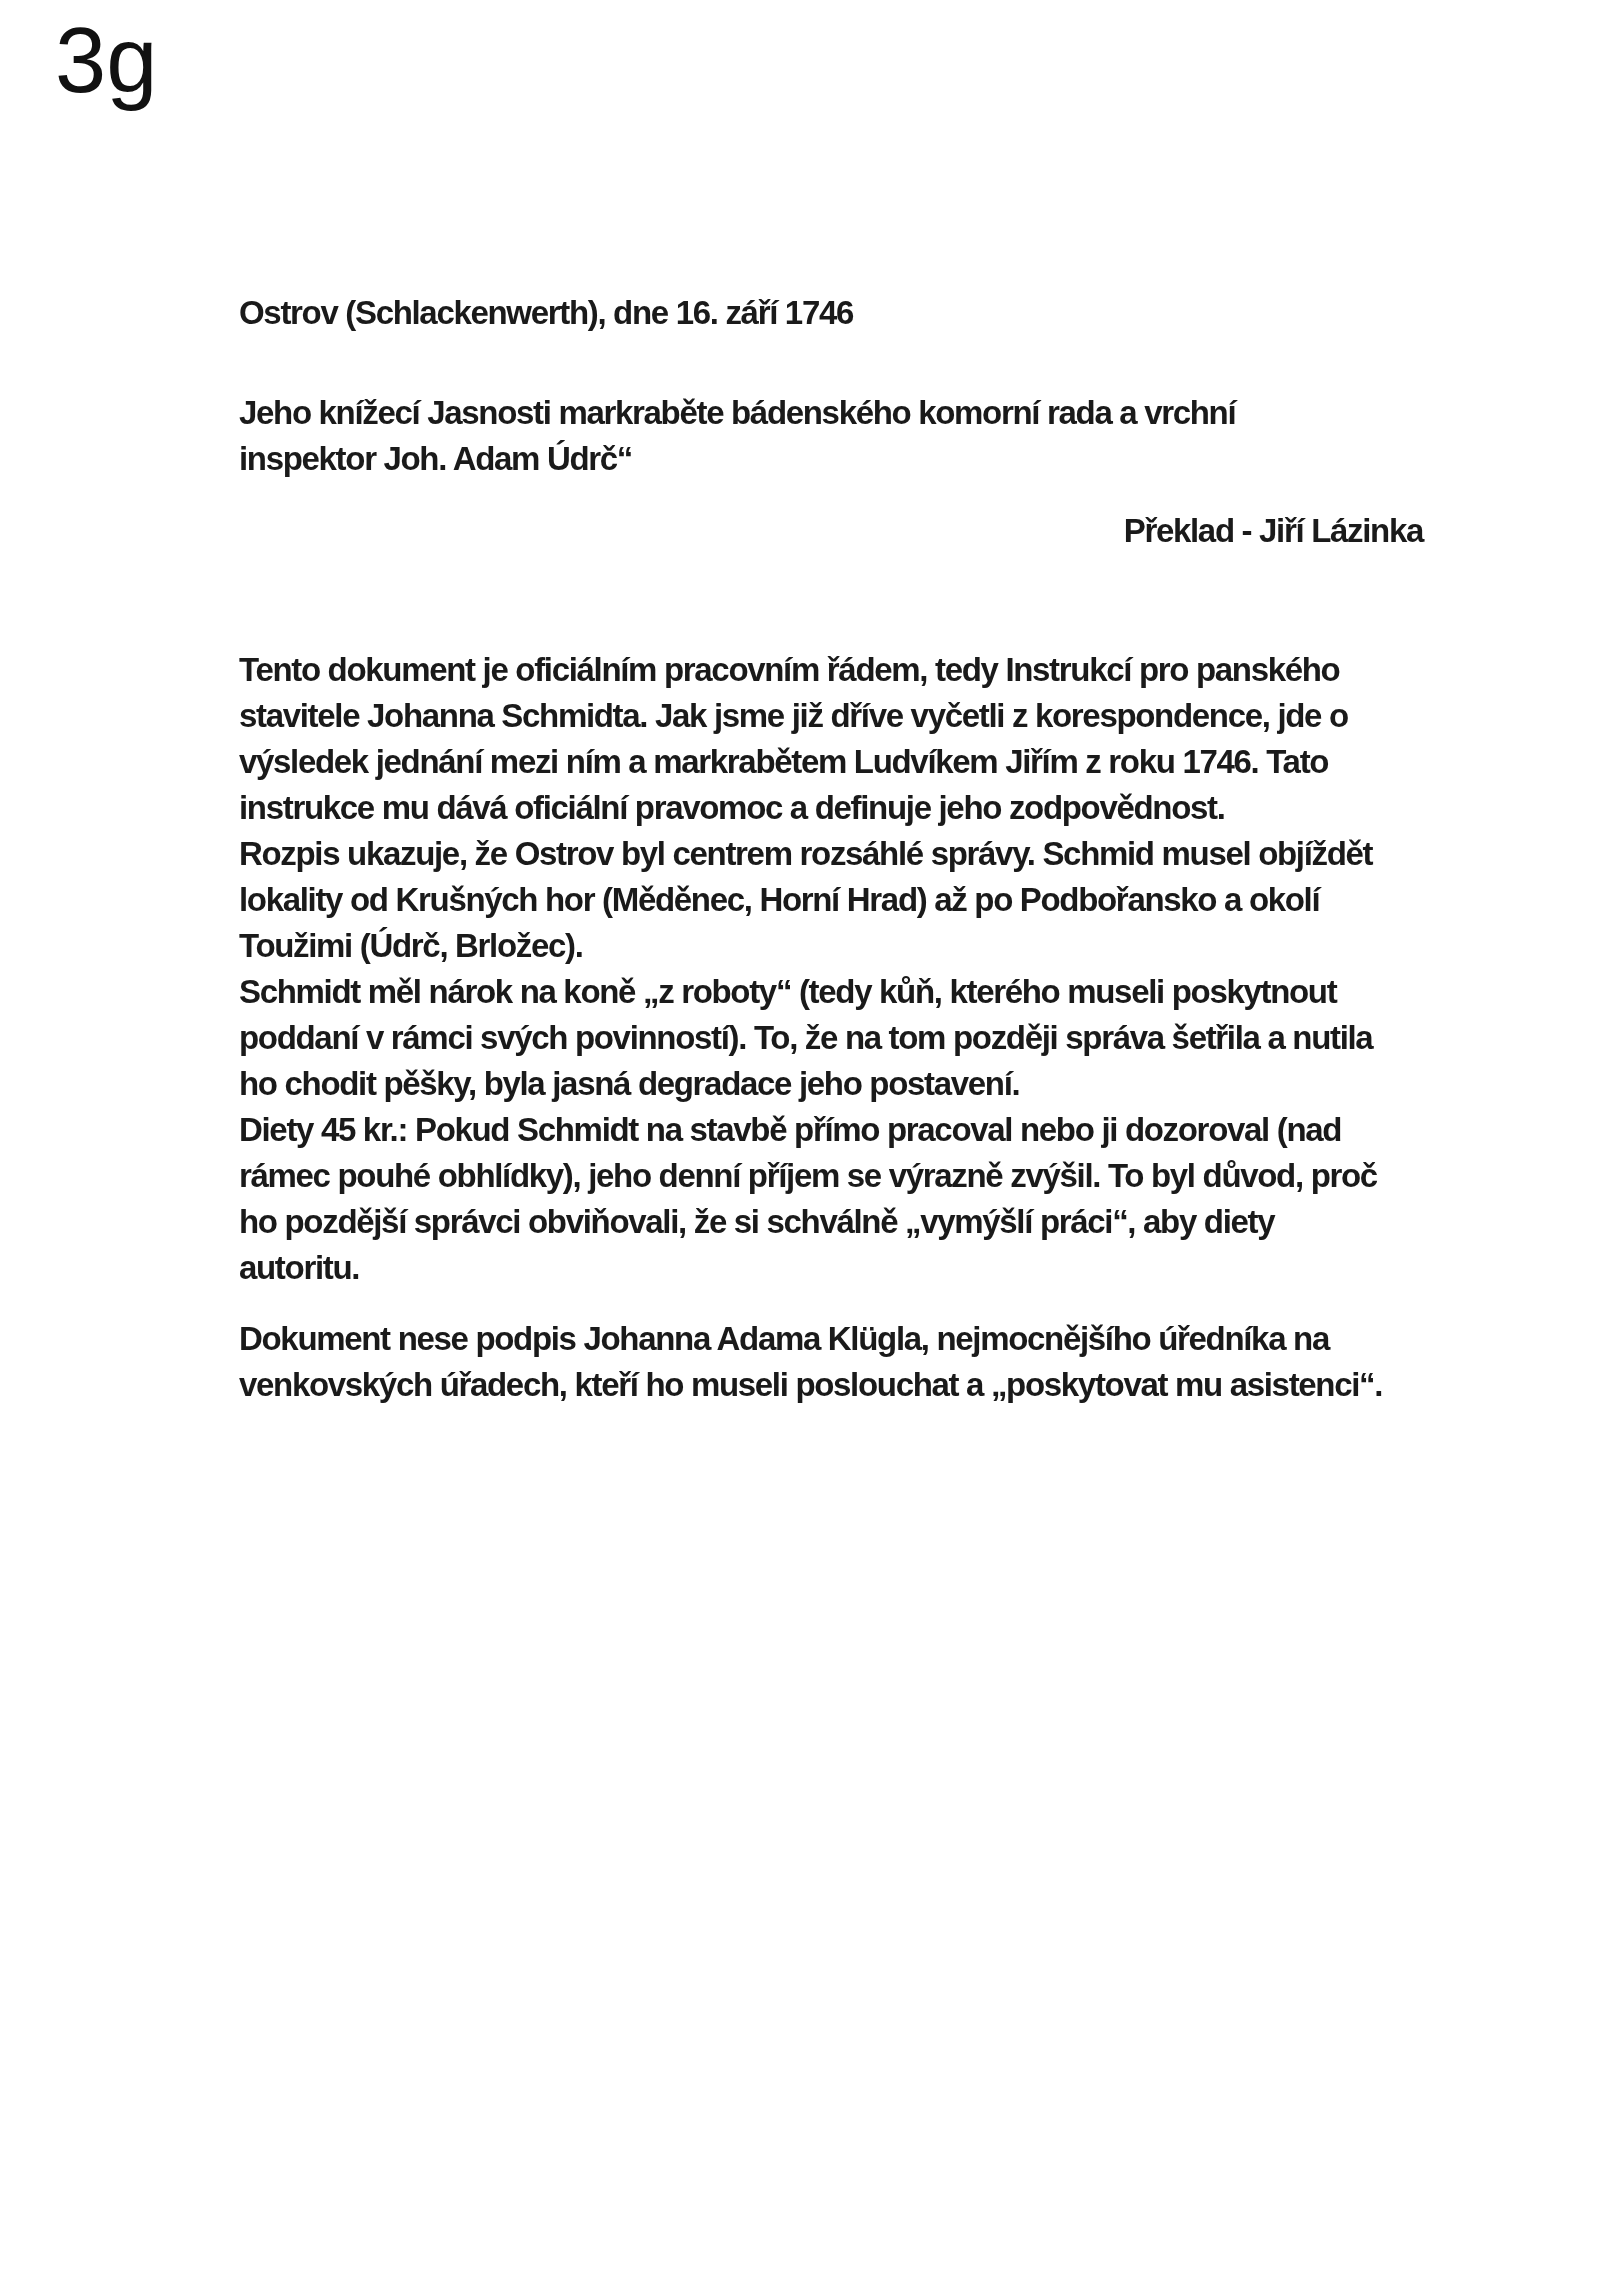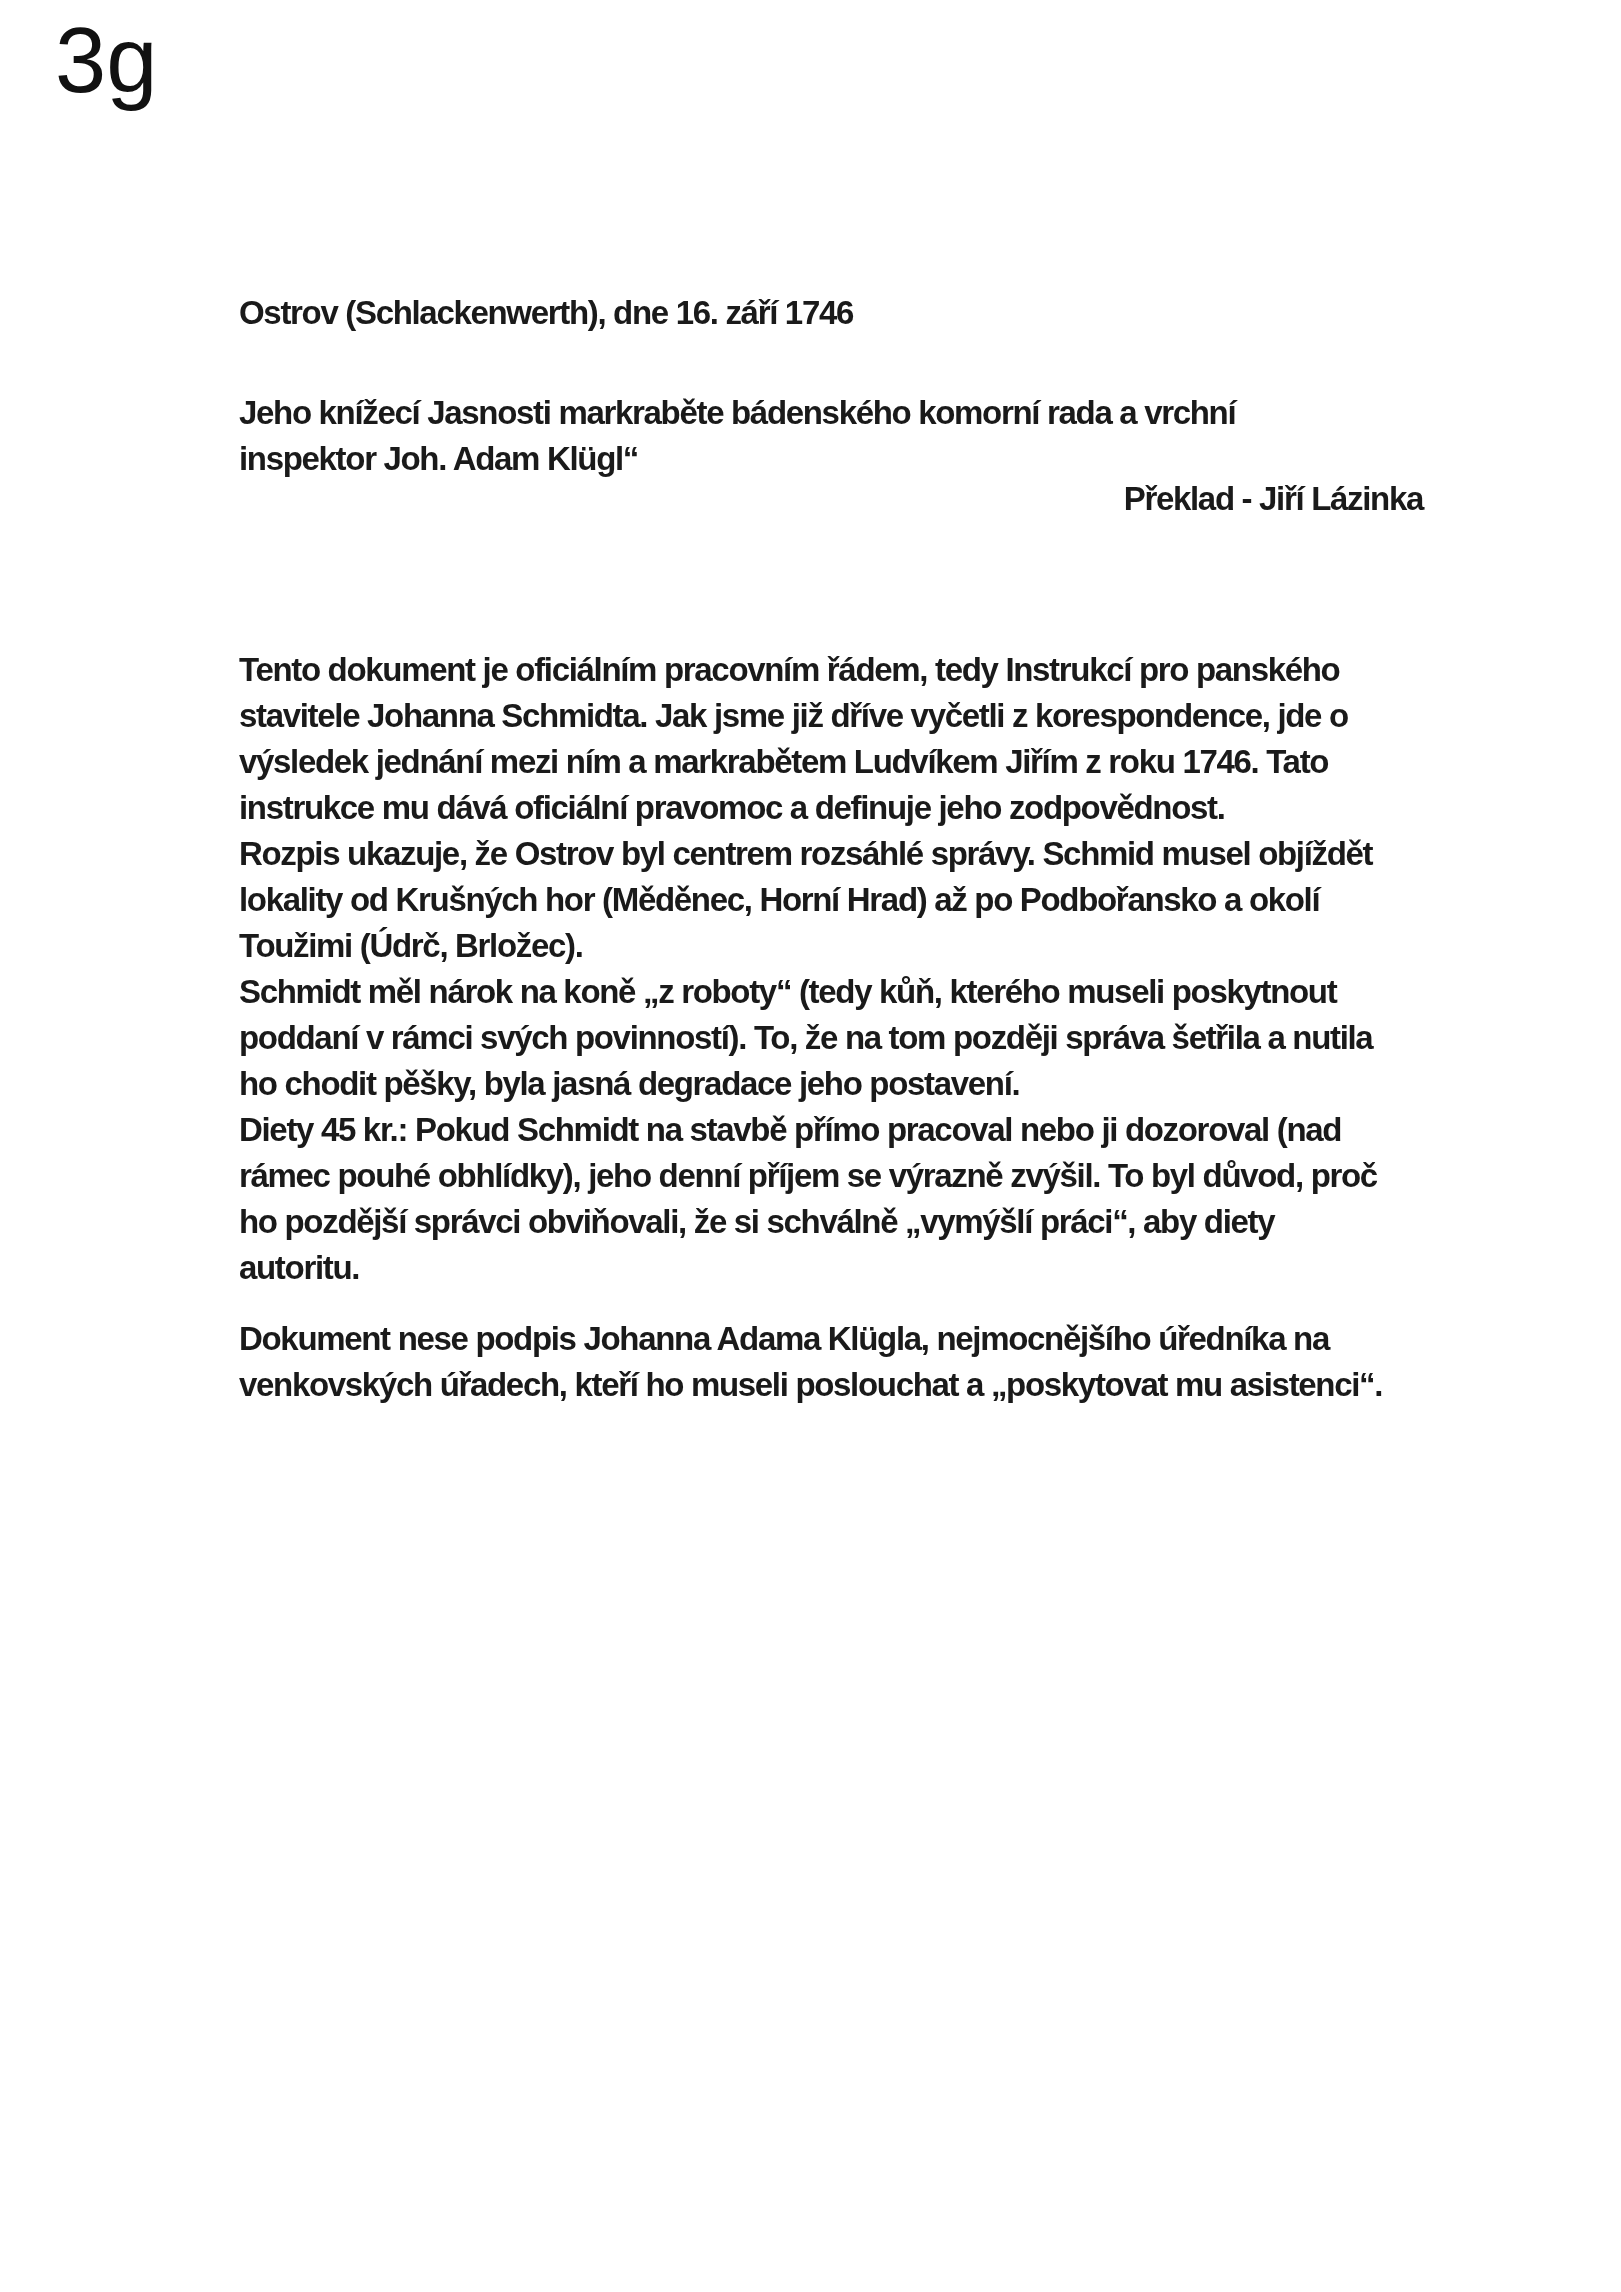--- a/index.html
+++ b/index.html
@@ -33,36 +33,36 @@
     font-size: 33px;
     letter-spacing: -0.04em;
     line-height: 46px;
     font-weight: bold;
   }
   .block .doc-line {
     white-space: pre; 
   }
   .date-line   { top: 290px; }
   .salutation  { top: 390px; }
-  .translator  { top: 476px; width: 1184px; text-align: right; }
+  .translator  { top: 508px; width: 1184px; text-align: right; }
   .paragraph-1 { top: 620px; margin-top: 27px; }
   .paragraph-2 { top: 1316px; }
 </style>
 </head>
 <body>
 
 <div class="page">
 
   <div class="corner-label">3g</div>
 
   <div class="block date-line doc-line">Ostrov (Schlackenwerth), dne 16. září  1746</div>
 
   <div class="block salutation">
       <div class="doc-line">Jeho knížecí Jasnosti markraběte bádenského komorní rada a vrchní</div>
-      <div class="doc-line">inspektor Joh. Adam Klügl“</div>
+      <div class="doc-line">inspektor Joh. Adam Údrč“</div>
     </div>
 
   <div class="block translator doc-line">Překlad - Jiří Lázinka</div>
 
   <div class="block paragraph-1">
       <div class="doc-line">Tento dokument je oficiálním pracovním řádem, tedy Instrukcí pro panského</div>
       <div class="doc-line">stavitele Johanna Schmidta. Jak jsme již dříve vyčetli z korespondence, jde o</div>
       <div class="doc-line">výsledek jednání mezi ním a markrabětem Ludvíkem Jiřím z roku 1746. Tato</div>
       <div class="doc-line">instrukce mu dává oficiální pravomoc a definuje jeho zodpovědnost.</div>
       <div class="doc-line">Rozpis ukazuje, že Ostrov byl centrem rozsáhlé správy. Schmid musel objíždět</div>

